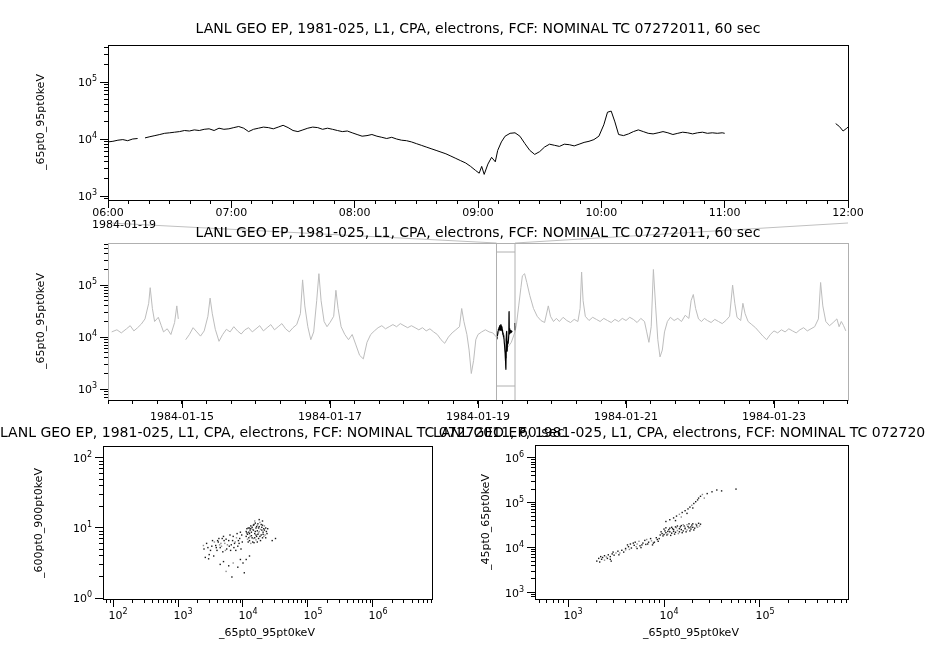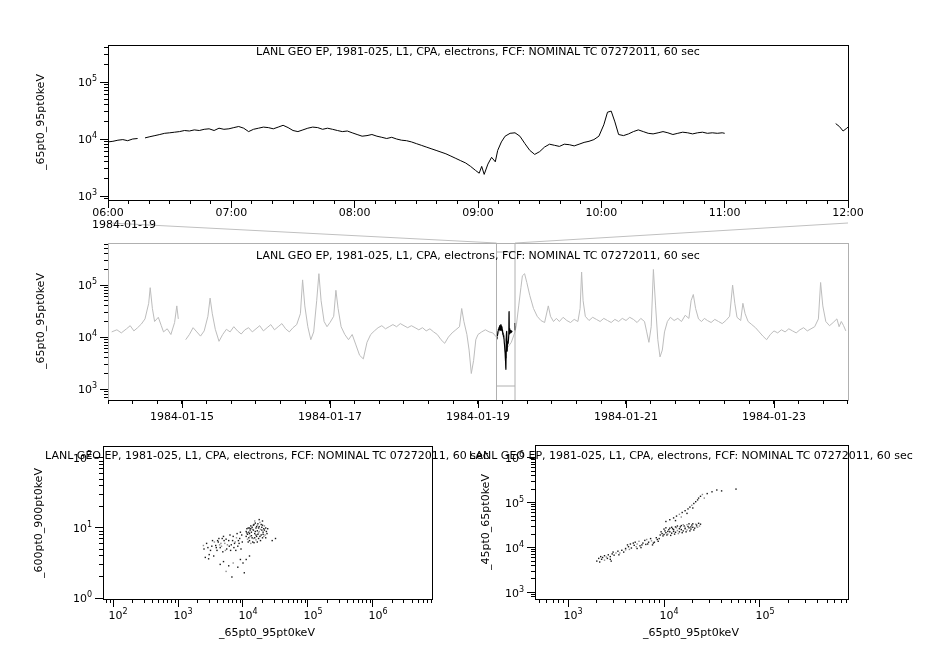--- a/index.html
+++ b/index.html
@@ -1,19 +1,19 @@
 <!DOCTYPE html>
 <html><head>
 <meta charset="utf-8">
 <style>
   html,body{margin:0;padding:0;background:#fff;}
   #canvas{position:relative;width:926px;height:647px;background:#ffffff;overflow:hidden;
     font-family:"DejaVu Sans","Liberation Sans",sans-serif;color:#000;}
   #chart-svg{position:absolute;left:0;top:0;}
-  .ptitle{position:absolute;font-size:11px;line-height:13px;text-align:center;white-space:nowrap;margin-top:23px;}
+  .ptitle{position:absolute;font-size:14px;line-height:13px;text-align:center;white-space:nowrap;}
   .xlab{position:absolute;font-size:11px;line-height:13px;text-align:center;white-space:nowrap;}
   .vlab{position:absolute;font-size:11px;line-height:16px;width:160px;height:16px;text-align:center;
     transform:rotate(-90deg);transform-origin:center;white-space:nowrap;}
   .datelab{position:absolute;font-size:11px;line-height:13px;white-space:nowrap;}
 </style>
 </head>
 <body>
 
 <div id="canvas">
   <svg id="chart-svg" width="926" height="647">

